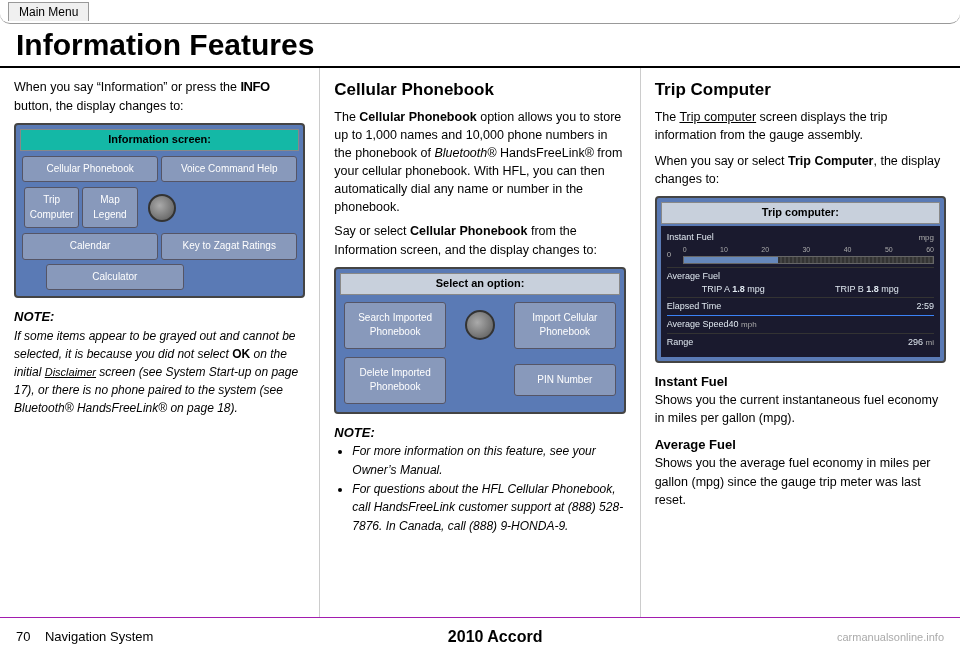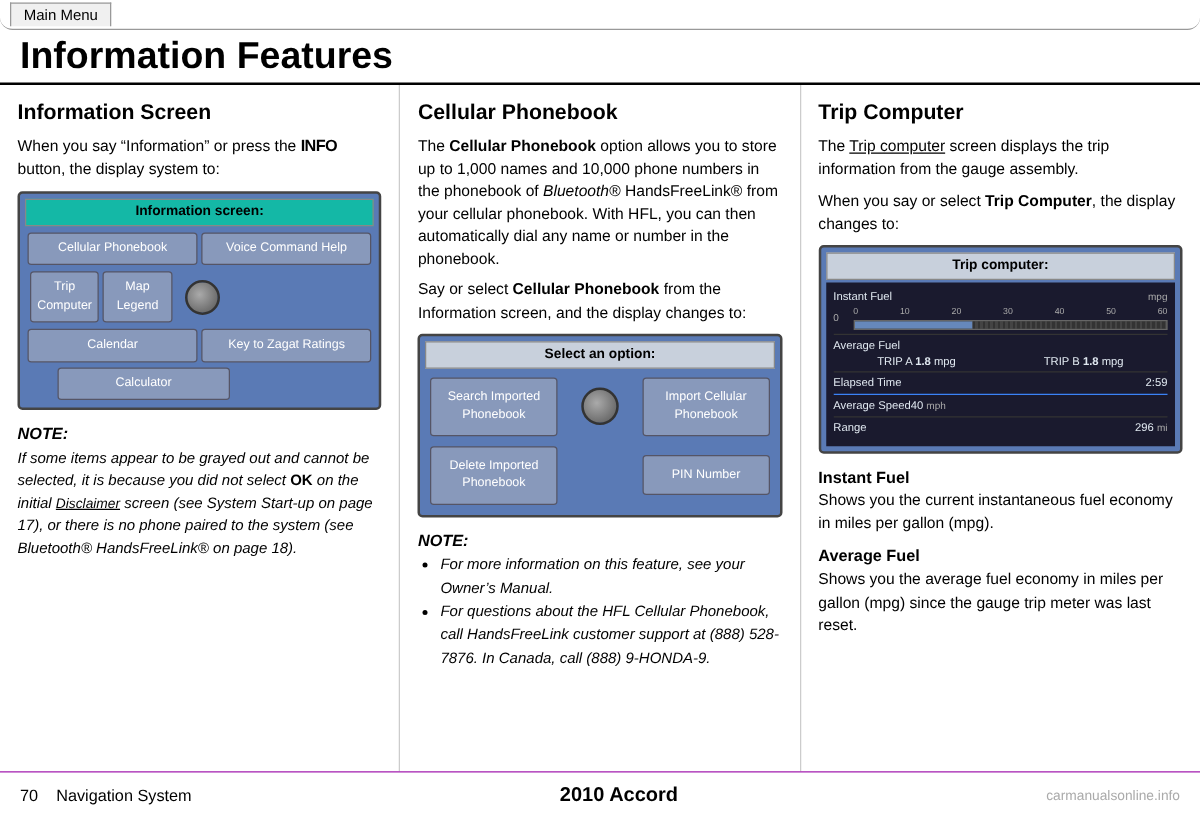--- a/index.html
+++ b/index.html
@@ -255,23 +255,22 @@
   </div>
 </div>
 
 <div class="page-title">
   <span>Information Features</span>
 </div>
 
 <div class="content-area">
 
   <div class="col">
-    <div class="section-title">Information Screen</div>
     <p>
-      <span>When you say “Information” or press the</span> <span class="info-kbd">INFO</span> <span>button, the display system to:</span>
+      <span>When you say “Information” or press the</span> <span class="info-kbd">INFO</span> <span>button, the display changes to:</span>
     </p>
 
     <div class="screen-mockup">
       <div class="screen-label">Information screen:</div>
       <div class="screen-grid">
         <div class="screen-btn">
           <span>Cellular Phonebook</span>
         </div>
         <div class="screen-btn">
           <span>Voice Command Help</span>

